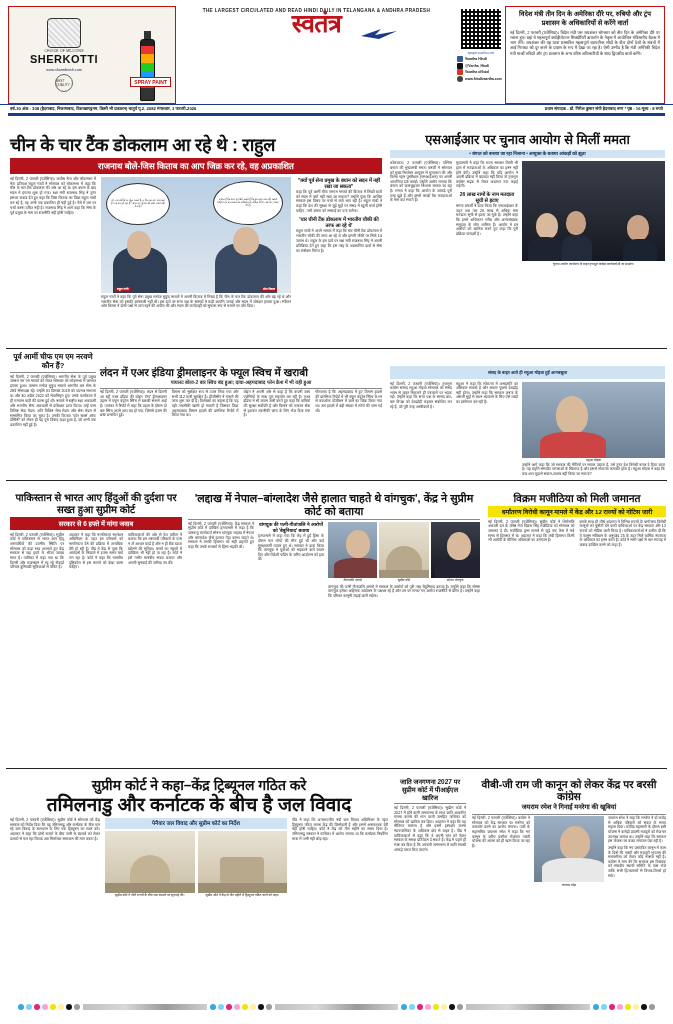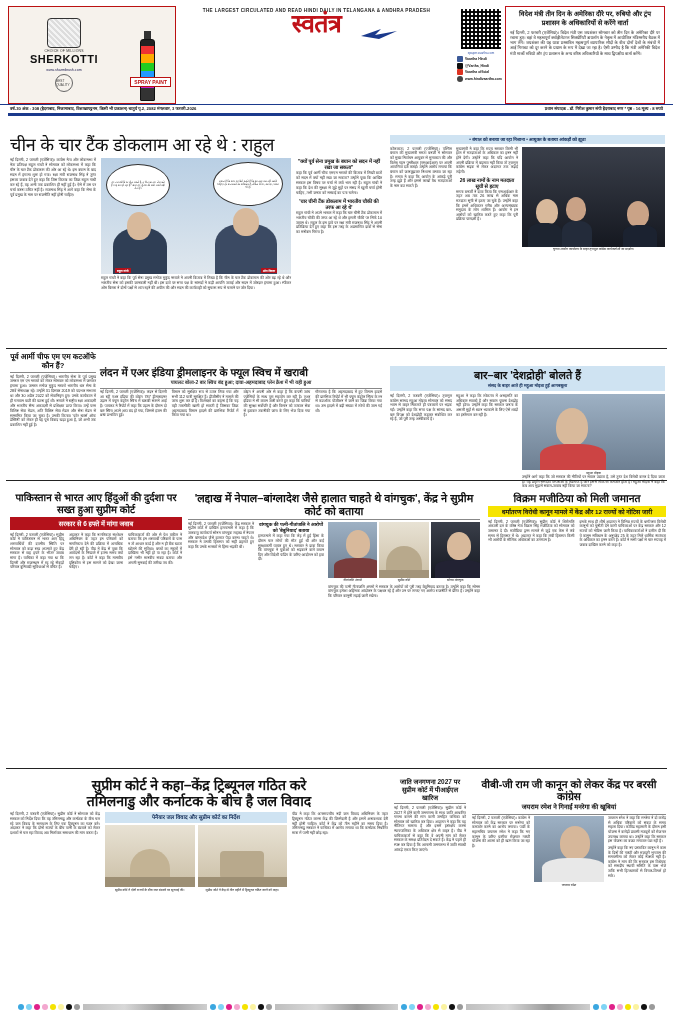--- a/index.html
+++ b/index.html
@@ -81,21 +81,21 @@
   .lead-body { font-size:4.1px; color:#222; text-align:justify; line-height:1.28; margin-top:2px; }
 
   .datebar {
     display:flex; justify-content:space-between; align-items:center;
     padding:1px 10px; font-size:4.2px; color:#111; font-weight:bold;
     border-top:1px solid #1b3a8c;
   }
   .bluerule { height:3px; background:#1b3a8c; margin:1px 8px 0 8px; }
 
   
-  .hl1 { font-size:18px; font-weight:normal; color:#111; line-height:1.08; letter-spacing:-.3px; }
+  .hl1 { font-size:18px; font-weight:bold; color:#111; line-height:1.08; letter-spacing:-.3px; }
   .hl2 { font-size:13px; font-weight:bold; color:#111; line-height:1.12; }
   .hl3 { font-size:10.5px; font-weight:bold; color:#111; line-height:1.15; }
   .hl4 { font-size:8px; font-weight:bold; color:#111; line-height:1.2; }
   .kicker-red { background:#b3121b; color:#fff; font-size:8.5px; font-weight:bold; text-align:center; padding:2.5px 4px; line-height:1.2; }
   .kicker-blue { background:#cfe3f2; color:#102a55; font-size:4.6px; font-weight:bold; text-align:center; padding:1.5px 3px; line-height:1.25;}
   .kicker-yellow { background:#f6e400; color:#111; font-size:6.2px; font-weight:bold; text-align:center; padding:1.5px 3px; line-height:1.25;}
   .subhd { font-size:5px; font-weight:bold; color:#333; text-align:center; line-height:1.3; padding:1px 2px;}
   .body { font-size:3.75px; color:#1a1a1a; text-align:justify; line-height:1.3; }
   .body.tight { line-height:1.24; }
   .thinrule { height:.5px; background:#888; }
@@ -196,20 +196,21 @@
   </div>
 
   <div class="datebar">
     <div>वर्ष-30 अंक : 308 (हैदराबाद, निजामाबाद, विशाखापट्टनम, किसी भी प्रकाशन) चातुर्य पृ.2, 2082 मंगलवार, 3 फरवरी-2026</div>
     <div>प्रधान संपादक - डॉ. गिरीश कुमार संपी हैदराबाद नगर * पृष्ठ : 16  मूल्य : 8 रुपये</div>
   </div>
   <div class="bluerule"></div>
 
   <div class="block" style="left:10px; top:136px; width:372px;">
     <div class="hl1">चीन के चार टैंक डोकलाम आ रहे थे : राहुल</div>
+    <div class="kicker-red" style="margin-top:3px;">राजनाथ बोले-जिस किताब का आप जिक्र कर रहे, वह अप्रकाशित</div>
 
     <div style="display:flex; gap:5px; margin-top:3px;">
       <div style="width:86px;">
         <div class="body">नई दिल्ली, 2 फरवरी (एजेंसियां)। कांग्रेस नेता और लोकसभा में नेता प्रतिपक्ष राहुल गांधी ने सोमवार को लोकसभा में कहा कि चीन के चार टैंक डोकलाम की ओर आ रहे थे। इस बयान के बाद सदन में हंगामा शुरू हो गया। रक्षा मंत्री राजनाथ सिंह ने तुरंत इसका जवाब देते हुए कहा कि जिस किताब का जिक्र राहुल गांधी कर रहे हैं, वह अभी तक प्रकाशित ही नहीं हुई है। ऐसे में उस पर चर्चा करना उचित नहीं है। राजनाथ सिंह ने आगे कहा कि सेना के पूर्व प्रमुख के नाम पर राजनीति नहीं होनी चाहिए।</div>
       </div>
 
       <div style="flex:1;">
         <div class="photo ph-sky" style="height:116px; position:relative;">
           <div class="bubble" style="left:5px; top:6px; width:64px; height:42px;">हम न राजनीति पर बोल सकते हैं, न चीन का नाम ले सकते हैं। यह क्या हो रहा है? आज हम दुनिया की छठी सबसे बड़ी सेना हैं।</div>
           <div class="bubble" style="right:8px; top:4px; width:70px; height:44px;">सवाल है कि आप यह कैसे कहते हैं कि इस तरह बात नहीं रखनी चाहिए। हर बात रखने का अधिकार है, लेकिन नियम, कायदा, परंपरा भी है।</div>
@@ -226,26 +227,27 @@
       <div style="width:86px;">
         <div class="hl4" style="text-align:center; font-size:5px; margin-bottom:1px;">"क्यों पूर्व सेना प्रमुख के बयान को सदन में नहीं रखा जा सकता"</div>
         <div class="body">कहा कि पूर्व आर्मी चीफ एमएम नरवणे की किताब में लिखी बातों को सदन में क्यों नहीं रखा जा सकता? उन्होंने पूछा कि आखिर सरकार इस विषय पर चर्चा से क्यों भाग रही है। राहुल गांधी ने कहा कि देश की सुरक्षा से जुड़े मुद्दों पर संसद में खुली चर्चा होनी चाहिए, तभी जनता को सच्चाई का पता चलेगा।</div>
         <div class="hl4" style="text-align:center; font-size:5px; margin:2px 0 1px;">'चार चीनी टैंक डोकलाम में भारतीय चौकी की तरफ आ रहे थे'</div>
         <div class="body">राहुल गांधी ने अपने भाषण में कहा कि चार चीनी टैंक डोकलाम में भारतीय चौकी की तरफ आ रहे थे और हमारी चौकी पर सिर्फ 10 जवान थे। राहुल के इस दावे पर रक्षा मंत्री राजनाथ सिंह ने अपनी प्रतिक्रिया देते हुए कहा कि इस तरह के अप्रमाणित दावों से सेना का मनोबल गिरता है।</div>
       </div>
     </div>
   </div>
 
   <div class="block" style="left:10px; top:352px; width:86px;">
-    <div class="hl4" style="text-align:center; font-size:7.5px;">पूर्व आर्मी चीफ एम एम कटऑफे कौन हैं?</div>
+    <div class="hl4" style="text-align:center; font-size:7.5px;">पूर्व आर्मी चीफ एम एम नरवणे कौन हैं?</div>
     <div class="thinrule" style="margin:2px 0;"></div>
     <div class="body">नई दिल्ली, 2 फरवरी (एजेंसियां)। भारतीय सेना के पूर्व प्रमुख जनरल एम एम नरवणे को लेकर सोमवार को लोकसभा में जमकर हंगामा हुआ। जनरल मनोज मुकुंद नरवणे भारतीय थल सेना के 28वें सेनाध्यक्ष रहे। उन्होंने 31 दिसंबर 2019 को पदभार संभाला था और 30 अप्रैल 2022 को सेवानिवृत्त हुए। उनके कार्यकाल में ही गलवान घाटी की घटना हुई थी। नरवणे ने राष्ट्रीय रक्षा अकादमी और भारतीय सैन्य अकादमी से प्रशिक्षण प्राप्त किया। उन्हें परम विशिष्ट सेवा मेडल, अति विशिष्ट सेवा मेडल और सेना मेडल से सम्मानित किया जा चुका है। उनकी किताब 'फोर स्टार्स ऑफ डेस्टिनी' को लेकर ही यह पूरा विवाद खड़ा हुआ है, जो अभी तक प्रकाशित नहीं हुई है।</div>
   </div>
 
   <div class="block" style="left:390px; top:133px; width:275px;">
+    <div class="hl2" style="text-align:center;">एसआईआर पर चुनाव आयोग से मिलीं ममता</div>
     <div class="kicker-blue" style="margin-top:2px;">• बंगाल को बनाया जा रहा निशाना • आयुक्त के बताया आंकड़ों को झूठा</div>
     <div style="display:flex; gap:4px; margin-top:3px;">
       <div style="width:62px;">
         <div class="body tight">कोलकाता, 2 फरवरी (एजेंसियां)। पश्चिम बंगाल की मुख्यमंत्री ममता बनर्जी ने सोमवार को मुख्य निर्वाचन आयुक्त से मुलाकात की और विशेष गहन पुनरीक्षण (एसआईआर) पर अपनी आपत्तियां दर्ज कराईं। उन्होंने आरोप लगाया कि बंगाल को जानबूझकर निशाना बनाया जा रहा है। ममता ने कहा कि आयोग के आंकड़े पूरी तरह झूठे हैं और इससे लाखों वैध मतदाताओं के नाम कट सकते हैं।</div>
       </div>
       <div style="width:62px;">
         <div class="body tight">मुख्यमंत्री ने कहा कि राज्य सरकार किसी भी हाल में मतदाताओं के अधिकार का हनन नहीं होने देगी। उन्होंने कहा कि यदि आयोग ने अपनी प्रक्रिया में बदलाव नहीं किया तो तृणमूल कांग्रेस सड़क से लेकर अदालत तक लड़ाई लड़ेगी।</div>
         <div class="hl4" style="font-size:5px; text-align:center; margin:2px 0 1px;">26 लाख नामों के नाम मतदाता सूची से हटाए</div>
         <div class="body tight">ममता बनर्जी ने दावा किया कि एसआईआर के तहत अब तक 26 लाख से अधिक नाम मतदाता सूची से हटाए जा चुके हैं। उन्होंने कहा कि इनमें अधिकतर गरीब और अल्पसंख्यक समुदाय के लोग शामिल हैं। आयोग ने इन आरोपों को खारिज करते हुए कहा कि पूरी प्रक्रिया पारदर्शी है।</div>
       </div>
@@ -272,21 +274,20 @@
     <div class="cols4">
       <div class="body tight">नई दिल्ली, 2 फरवरी (एजेंसियां)। लंदन से दिल्ली आ रही एअर इंडिया की बोइंग 787 ड्रीमलाइनर उड़ान में फ्यूल कंट्रोल स्विच में खराबी सामने आई है। पायलट ने रिपोर्ट में कहा कि उड़ान के दौरान दो बार स्विच अपने आप बंद हो गया, जिससे इंजन की थ्रस्ट प्रभावित हुई।</div>
       <div class="body tight">विमान को सुरक्षित रूप से उतार लिया गया और सभी 112 यात्री सुरक्षित हैं। डीजीसीए ने मामले की जांच शुरू कर दी है। विशेषज्ञों का कहना है कि यह वही तकनीकी खामी हो सकती है जिसका जिक्र अहमदाबाद विमान हादसे की प्रारंभिक रिपोर्ट में किया गया था।</div>
       <div class="body tight">बोइंग ने अपनी ओर से कहा है कि कंपनी जांच एजेंसियों के साथ पूरा सहयोग कर रही है। एअर इंडिया ने भी बयान जारी करते हुए कहा कि यात्रियों की सुरक्षा सर्वोपरि है और विमान को तत्काल सेवा से हटाकर तकनीकी जांच के लिए भेज दिया गया है।</div>
       <div class="body tight">गौरतलब है कि अहमदाबाद में हुए विमान हादसे की प्रारंभिक रिपोर्ट में भी फ्यूल कंट्रोल स्विच के रन से कटऑफ पोजीशन में जाने का जिक्र किया गया था। उस हादसे में बड़ी संख्या में लोगों की जान गई थी।</div>
     </div>
   </div>
 
   <div class="block" style="left:390px; top:366px; width:275px;">
     <div class="kicker-blue" style="padding:3px;">
-      <div class="hl3" style="font-size:11px;">बार–बार 'देशद्रोही' बोलते हैं</div>
       <div style="font-size:4.4px; font-weight:bold; margin-top:1px;">संसद के बाहर आते ही महुआ मोइत्रा हुईं आगबबूला</div>
     </div>
     <div style="display:flex; gap:4px; margin-top:3px;">
       <div style="width:62px;">
         <div class="body tight">नई दिल्ली, 2 फरवरी (एजेंसियां)। तृणमूल कांग्रेस सांसद महुआ मोइत्रा सोमवार को संसद भवन से बाहर निकलते ही पत्रकारों पर भड़क गईं। उन्होंने कहा कि सत्ता पक्ष के सांसद बार-बार विपक्ष को देशद्रोही कहकर संबोधित कर रहे हैं, जो पूरी तरह अस्वीकार्य है।</div>
       </div>
       <div style="width:62px;">
         <div class="body tight">महुआ ने कहा कि लोकतंत्र में असहमति का अधिकार सबको है और सवाल पूछना देशद्रोह नहीं होता। उन्होंने कहा कि सरकार जनता के असली मुद्दों से ध्यान भटकाने के लिए ऐसे शब्दों का इस्तेमाल कर रही है।</div>
       </div>
       <div style="flex:1;">
@@ -358,21 +359,21 @@
     <div class="cols2" style="margin-top:3px;">
       <div class="body tight">नई दिल्ली, 2 फरवरी (एजेंसियां)। सुप्रीम कोर्ट ने शिरोमणि अकाली दल के वरिष्ठ नेता विक्रम सिंह मजीठिया को सोमवार को जमानत दे दी। मजीठिया ड्रग्स मामले से जुड़े एक केस में लंबे समय से हिरासत में थे। अदालत ने कहा कि लंबी हिरासत किसी भी आरोपी के मौलिक अधिकारों का उल्लंघन है।</div>
       <div class="body tight">इसके साथ ही शीर्ष अदालत ने विभिन्न राज्यों के धर्मांतरण विरोधी कानूनों को चुनौती देने वाली याचिकाओं पर केंद्र सरकार और 12 राज्यों को नोटिस जारी किया है। याचिकाकर्ताओं ने दलील दी कि ये कानून संविधान के अनुच्छेद 25 के तहत मिले धार्मिक स्वतंत्रता के अधिकार का हनन करते हैं। कोर्ट ने सभी पक्षों से चार सप्ताह में जवाब दाखिल करने को कहा है।</div>
     </div>
   </div>
 
   <div class="block" style="left:6px; top:768px; width:661px; height:1px; background:#222;"></div>
 
   <div class="block" style="left:10px; top:778px; width:378px;">
     <div class="hl2" style="text-align:center; font-size:14px;">सुप्रीम कोर्ट ने कहा–केंद्र ट्रिब्यूनल गठित करे</div>
-    <div class="hl2" style="text-align:center; font-size:14px;">तमिलनाडु और कर्नाटक के बीच है जल विवाद</div>
+    <div class="hl2" style="text-align:center; font-size:19px;">तमिलनाडु और कर्नाटक के बीच है जल विवाद</div>
     <div style="display:flex; gap:5px; margin-top:3px;">
       <div style="width:90px;">
         <div class="body tight">नई दिल्ली, 2 फरवरी (एजेंसियां)। सुप्रीम कोर्ट ने सोमवार को केंद्र सरकार को निर्देश दिया कि वह तमिलनाडु और कर्नाटक के बीच चल रहे जल विवाद के समाधान के लिए एक ट्रिब्यूनल का गठन करे। अदालत ने कहा कि दोनों राज्यों के बीच पानी के बंटवारे को लेकर दशकों से चल रहा विवाद अब निर्णायक समाधान की मांग करता है।</div>
       </div>
       <div style="flex:1;">
         <div class="kicker-blue" style="font-size:5.5px; padding:2px;">पेनैयार जल विवाद और सुप्रीम कोर्ट का निर्देश</div>
         <div style="display:flex; gap:3px; margin-top:2px;">
           <div style="flex:1;">
             <div class="photo ph-court" style="height:62px; position:relative;">
               <div style="position:absolute;left:50%;transform:translateX(-50%);bottom:8px;width:40px;height:30px;background:#c3b394;border-radius:20px 20px 0 0;"></div>

